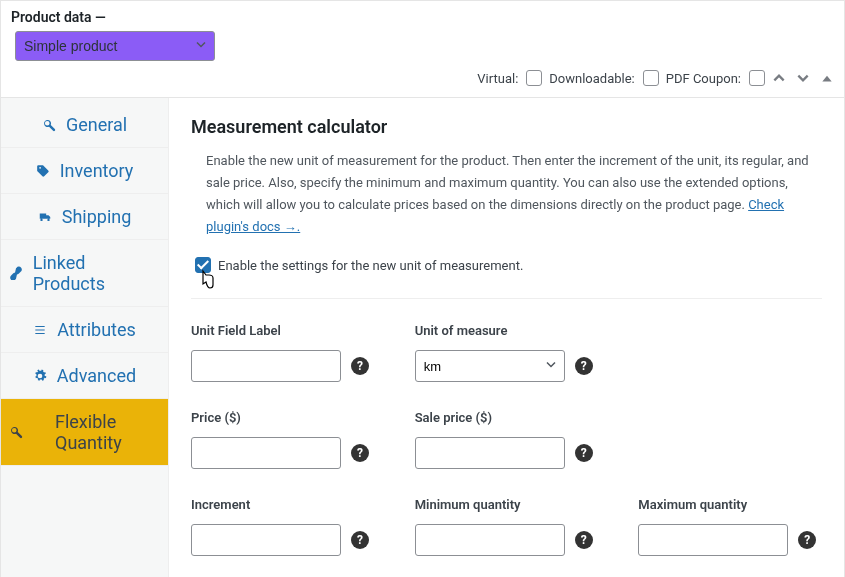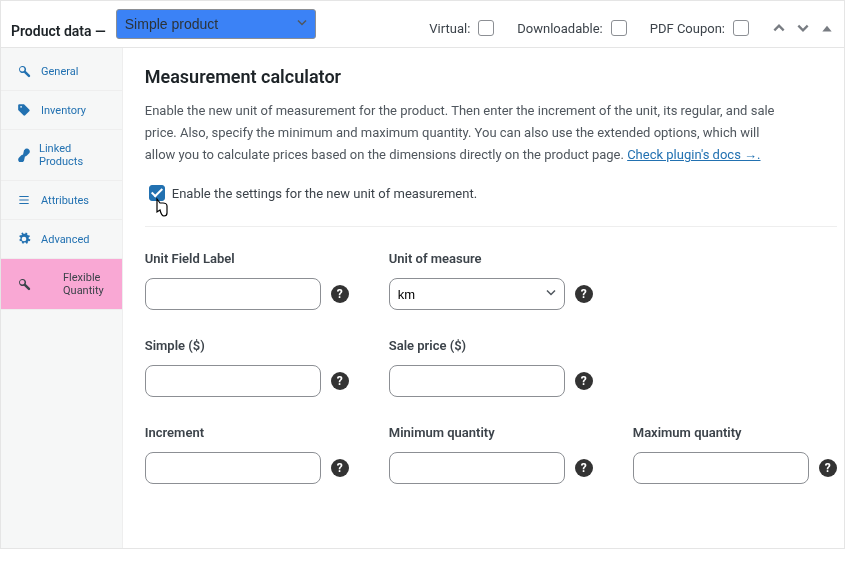--- a/index.html
+++ b/index.html
@@ -7,48 +7,49 @@
     margin: 0;
     font-family: -apple-system, BlinkMacSystemFont, "Segoe UI", Roboto, Helvetica, Arial, sans-serif;
     font-size: 13px;
     color: #3c434a;
     background: #fff;
     width: 845px;
   }
   .panel { border: 1px solid #e5e5e5; background: #fff; }
   .panel-header {
     display: flex;
-    align-items: flex-end;
+    align-items: flex-start;
     padding: 8px 10px;
     border-bottom: 1px solid #e5e5e5;
     gap: 6px;
+    flex-direction: column;
   }
   .title { font-weight: 600; font-size: 14px; color: #1d2327; }
   .select-type {
     height: 30px;
     min-width: 200px;
     border: 1px solid #8c8f94;
     border-radius: 3px;
-    background: #3b82f6;
+    background: #8b5cf6;
     color: #2c3338;
     font-size: 14px;
     padding: 0 26px 0 8px;
     appearance: none;
     position: relative;
   }
   .select-wrap { position: relative; margin-left: 4px; }
   .select-wrap .caret {
     position: absolute;
     right: 8px;
     top: 50%;
     transform: translateY(-50%);
     pointer-events: none;
     color: #50575e;
   }
-  .header-right { margin-left: auto; display: flex; align-items: center; gap: 20px; }
+  .header-right { margin-left: auto; display: flex; align-items: center; gap: 4px; }
   .hdr-check { display: flex; align-items: center; gap: 4px; color: #3c434a; }
   input[type=checkbox] {
     width: 16px; height: 16px;
     border: 1px solid #8c8f94;
     border-radius: 3px;
     appearance: none;
     position: relative;
     cursor: pointer;
     background: #fff;
   }
@@ -68,33 +69,34 @@
   .sidebar {
     width: 168px;
     background: #f6f7f7;
     border-right: 1px solid #eee;
     padding: 4px 0;
   }
   .tab {
     display: flex;
     align-items: center;
     gap: 8px;
-    padding: 12px 16px;
-    font-size: 11px;
+    padding: 12px 8px;
+    font-size: 18px;
     color: #2271b1;
     cursor: pointer;
     border-bottom: 1px solid #eee;
     background: #f6f7f7;
+    justify-content: center;
   }
   .tab .tab-icon { width: 16px; color: #2271b1; display: inline-flex; }
-  .tab.active { background: #f9a8d4; color: #3c434a; gap: 32px; }
+  .tab.active { background: #eab308; color: #3c434a; gap: 32px; }
   .tab.active .tab-icon { color: #3c434a; }
   .content { flex: 1; padding: 14px 22px 28px 22px; }
   h2.section { font-size: 18px; font-weight: 600; color: #1d2327; margin: 4px 0 10px 0; }
-  .desc { color: #50575e; line-height: 1.7; max-width: 640px; }
+  .desc { color: #50575e; line-height: 1.7; max-width: 640px; margin-left: 15px; }
   .desc a { color: #2271b1; text-decoration: underline; }
   .subhead { font-weight: 600; color: #3c434a; margin-top: 28px; }
   .enable-row {
     display: flex; align-items: center; gap: 4px;
     margin-top: 16px;
     padding-bottom: 22px;
     border-bottom: 1px solid #eee;
     position: relative;
   }
   .cursor {
@@ -106,23 +108,23 @@
     display: grid;
     grid-template-columns: 1fr 1fr 1fr;
     column-gap: 40px;
     row-gap: 28px;
     margin-top: 24px;
   }
   .field-label { font-weight: 600; color: #3c434a; margin-bottom: 12px; display: block; }
   .field-row { display: flex; align-items: center; gap: 10px; }
   .field-row input[type=text], .field-row select {
     height: 32px;
-    width: 176px;
+    width: 150px;
     border: 1px solid #8c8f94;
-    border-radius: 8px;
+    border-radius: 3px;
     padding: 0 8px;
     font-size: 13px;
     background: #fff;
   }
   .field-row .sel-wrap { position: relative; }
   .field-row .sel-wrap select { appearance: none; padding-right: 24px; }
   .field-row .sel-wrap .caret {
     position: absolute; right: 8px; top: 50%; transform: translateY(-50%);
     pointer-events: none; color: #50575e;
   }
@@ -198,20 +200,28 @@
         <span class="tab-icon">
           <svg width="14" height="14" viewBox="0 0 24 24">
               <path fill="currentColor" d="M21 11l-9-9H4a2 2 0 00-2 2v8l9 9a2 2 0 003 0l7-7a2 2 0 000-3zM7 8a1.5 1.5 0 110-3 1.5 1.5 0 010 3z"></path>
             </svg>
         </span>
         <span>Inventory</span>
       </div>
       <div class="tab">
         <span class="tab-icon">
           <svg width="14" height="14" viewBox="0 0 24 24">
+              <path fill="currentColor" d="M3 6h11v9H3zM14 9h4l3 3v3h-7zM6 19a2 2 0 100-4 2 2 0 000 4zm12 0a2 2 0 100-4 2 2 0 000 4z"></path>
+            </svg>
+        </span>
+        <span>Shipping</span>
+      </div>
+      <div class="tab">
+        <span class="tab-icon">
+          <svg width="14" height="14" viewBox="0 0 24 24">
               <path fill="currentColor" d="M10 13a5 5 0 007 0l3-3a5 5 0 10-7-7l-1 1m2 9a5 5 0 00-7 0l-3 3a5 5 0 107 7l1-1"></path>
             </svg>
         </span>
         <span>Linked Products</span>
       </div>
       <div class="tab">
         <span class="tab-icon">
           <svg width="14" height="14" viewBox="0 0 24 24">
               <path fill="currentColor" d="M4 5h16v2H4zm0 6h16v2H4zm0 6h16v2H4z"></path>
             </svg>
@@ -274,21 +284,21 @@
                     <path d="M2 4l4 4 4-4" fill="none" stroke="currentColor" stroke-width="1.5"></path>
                   </svg>
               </span>
             </span>
             <span class="help">?</span>
           </div>
         </div>
         <div></div>
 
         <div>
-          <span class="field-label">Simple ($)</span>
+          <span class="field-label">Price ($)</span>
           <div class="field-row">
             <input type="text" value="" style="">
             <span class="help">?</span>
           </div>
         </div>
         <div>
           <span class="field-label">Sale price ($)</span>
           <div class="field-row">
             <input type="text" value="" style="">
             <span class="help">?</span>

